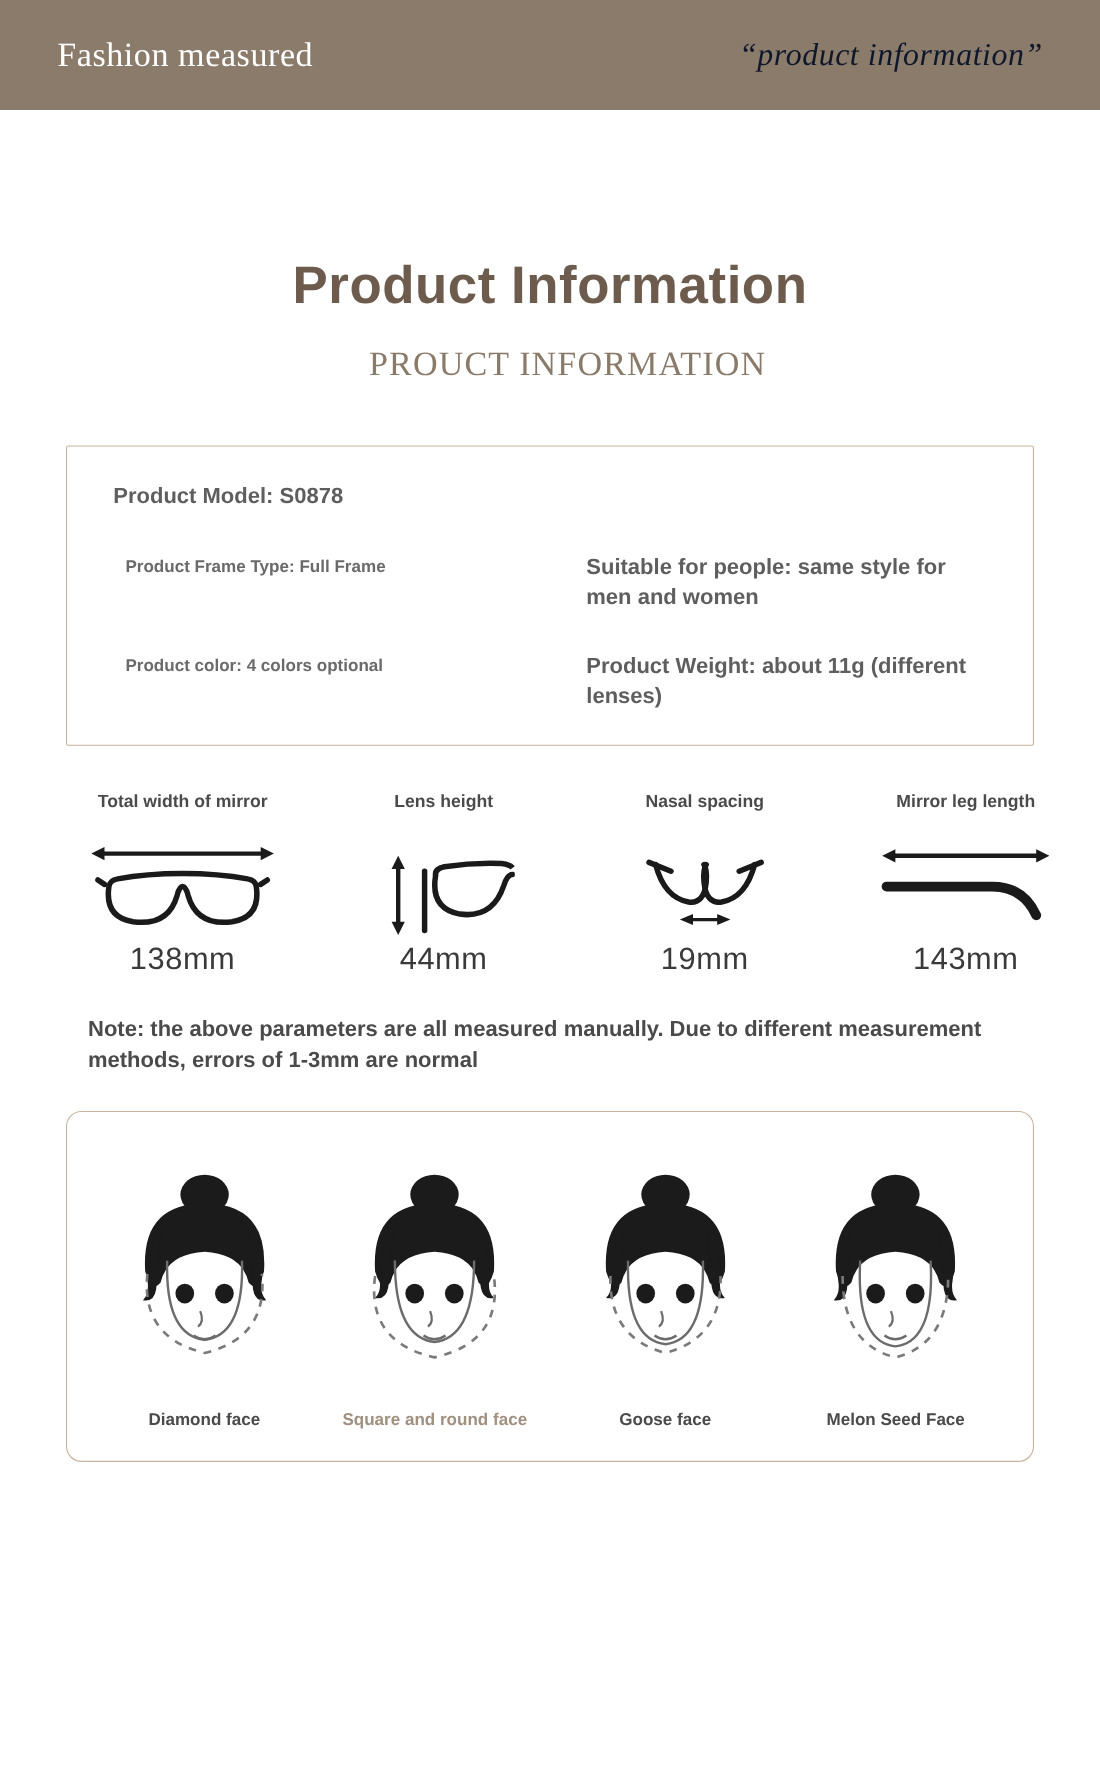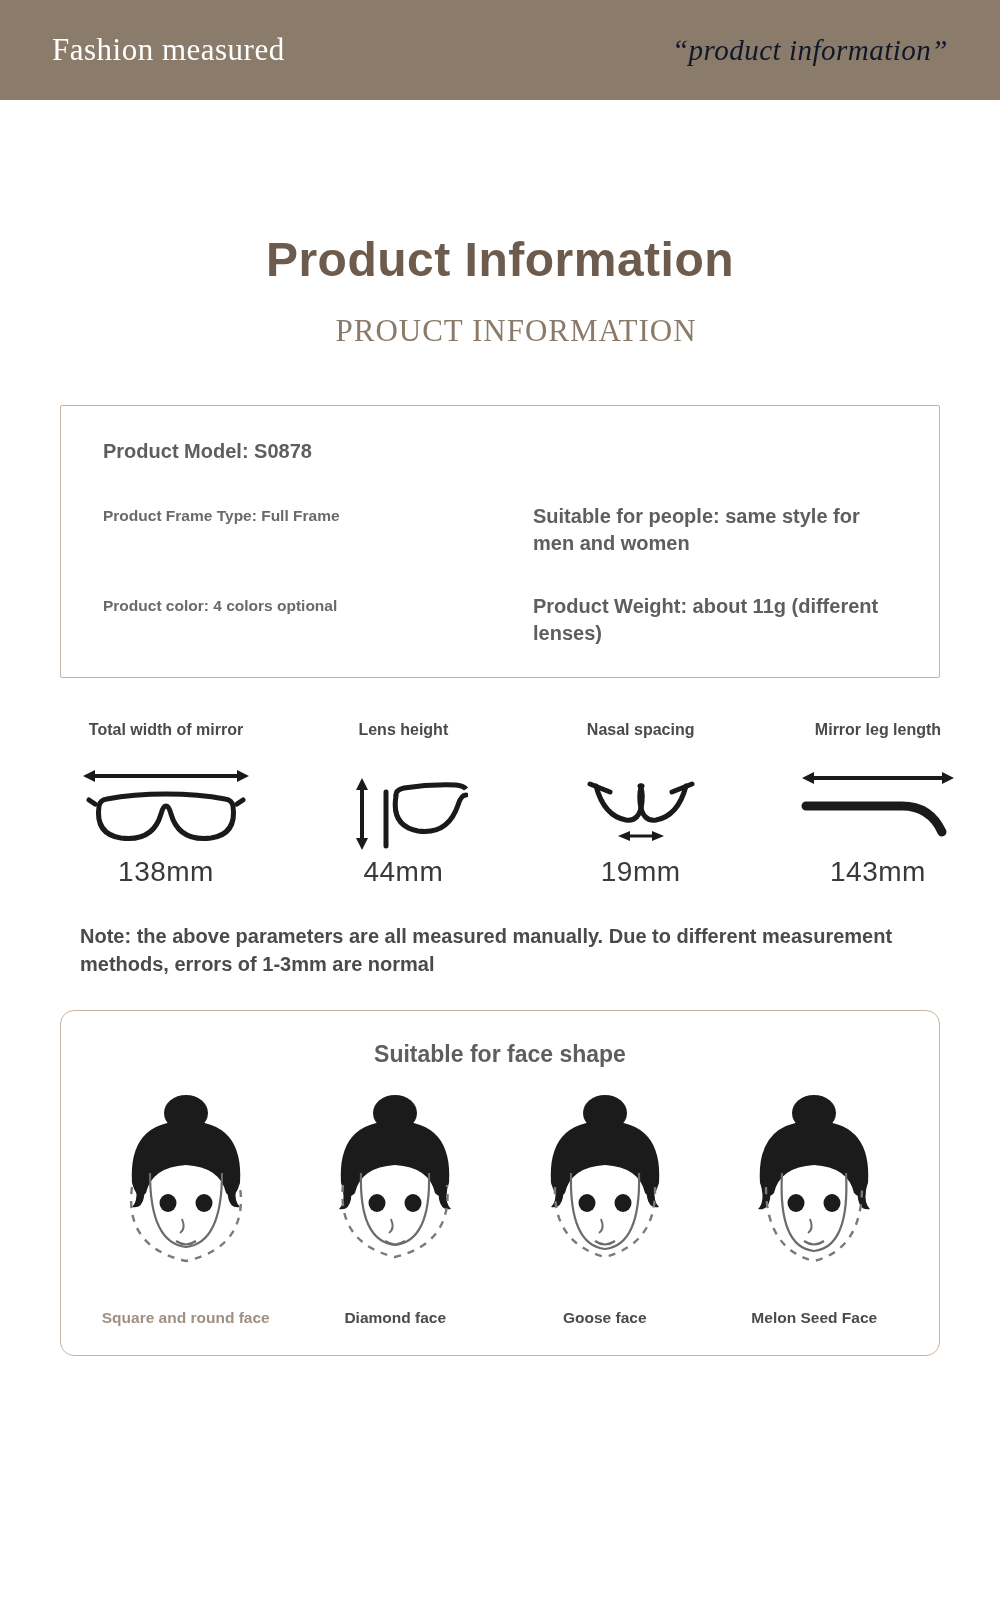--- a/index.html
+++ b/index.html
@@ -72,20 +72,21 @@
     display: grid;
     grid-template-columns: 430px 1fr;
     row-gap: 36px;
     align-items: start;
   }
   .info-small {
     font-size: 15.5px;
     font-weight: bold;
     color: #6a6a6a;
     padding-top: 4px;
+    margin-left: 11px;
   }
   .info-big {
     font-size: 20px;
     font-weight: bold;
     color: #5e5e5e;
     line-height: 1.35;
   }
 
   
   .measure-row {
@@ -248,22 +249,41 @@
       </svg>
     </div>
     <div class="measure-value">143mm</div>
   </div>
 
 </div>
 
 <div class="note">Note: the above parameters are all measured manually. Due to different measurement methods, errors of 1-3mm are normal</div>
 
 <div class="face-card">
-  <div class="face-title">Suitable for face shape</div>
   <div class="face-row">
+
+    <div class="face-col">
+      <div class="face-art">
+        <svg width="180" height="205" viewBox="0 0 180 205">
+          <g>
+            <ellipse cx="90" cy="22" rx="22" ry="18" fill="#1b1b1b"></ellipse>
+            <path d="M36,92 q-4,-62 54,-62 q58,0 54,62 q-6,20 -14,10 q-6,-26 -40,-28 q-34,2 -40,28 q-8,10 -14,-10 z" fill="#1b1b1b"></path>
+            <path d="M50,56 q-16,20 -12,44 q2,12 -4,18 q10,2 12,-10" fill="#1b1b1b"></path>
+            <path d="M130,56 q16,20 12,44 q-2,12 4,18 q-10,2 -12,-10" fill="#1b1b1b"></path>
+            <path d="M56,82 q-2,68 34,72 q36,-4 34,-72" fill="none" stroke="#6b6b6b" stroke-width="2.2"></path>
+            <ellipse cx="72" cy="112" rx="8.5" ry="9" fill="#1b1b1b"></ellipse>
+            <ellipse cx="108" cy="112" rx="8.5" ry="9" fill="#1b1b1b"></ellipse>
+            <path d="M86,128 q4,10 -2,14" fill="none" stroke="#6b6b6b" stroke-width="2"></path>
+            <path d="M80,150 q10,7 20,0" fill="none" stroke="#6b6b6b" stroke-width="2.2"></path>
+            <path d="M38,94 q-6,58 52,72 q58,-14 52,-72" fill="none" stroke="#7a7a7a" stroke-width="2.4" stroke-dasharray="7 7"></path>
+          </g>
+        </svg>
+      </div>
+      <div class="face-label">Diamond face</div>
+    </div>
 
     <div class="face-col">
       <div class="face-art">
         <svg width="180" height="205" viewBox="0 0 180 205">
           <g>
             <ellipse cx="90" cy="22" rx="22" ry="18" fill="#1b1b1b"></ellipse>
             <path d="M36,92 q-4,-62 54,-62 q58,0 54,62 q-6,20 -14,10 q-6,-26 -40,-28 q-34,2 -40,28 q-8,10 -14,-10 z" fill="#1b1b1b"></path>
             <path d="M52,58 q-14,18 -12,40 q2,12 -4,18 q10,2 12,-10" fill="#1b1b1b"></path>
             <path d="M128,58 q14,18 12,40 q-2,12 4,18 q-10,2 -12,-10" fill="#1b1b1b"></path>
             <path d="M54,82 q0,70 36,74 q36,-4 36,-74" fill="none" stroke="#6b6b6b" stroke-width="2.2"></path>
@@ -277,40 +297,20 @@
       </div>
       <div class="face-label muted">Square and round face</div>
     </div>
 
     <div class="face-col">
       <div class="face-art">
         <svg width="180" height="205" viewBox="0 0 180 205">
           <g>
             <ellipse cx="90" cy="22" rx="22" ry="18" fill="#1b1b1b"></ellipse>
             <path d="M36,92 q-4,-62 54,-62 q58,0 54,62 q-6,20 -14,10 q-6,-26 -40,-28 q-34,2 -40,28 q-8,10 -14,-10 z" fill="#1b1b1b"></path>
-            <path d="M50,56 q-16,20 -12,44 q2,12 -4,18 q10,2 12,-10" fill="#1b1b1b"></path>
-            <path d="M130,56 q16,20 12,44 q-2,12 4,18 q-10,2 -12,-10" fill="#1b1b1b"></path>
-            <path d="M56,82 q-2,68 34,72 q36,-4 34,-72" fill="none" stroke="#6b6b6b" stroke-width="2.2"></path>
-            <ellipse cx="72" cy="112" rx="8.5" ry="9" fill="#1b1b1b"></ellipse>
-            <ellipse cx="108" cy="112" rx="8.5" ry="9" fill="#1b1b1b"></ellipse>
-            <path d="M86,128 q4,10 -2,14" fill="none" stroke="#6b6b6b" stroke-width="2"></path>
-            <path d="M80,150 q10,7 20,0" fill="none" stroke="#6b6b6b" stroke-width="2.2"></path>
-            <path d="M38,94 q-6,58 52,72 q58,-14 52,-72" fill="none" stroke="#7a7a7a" stroke-width="2.4" stroke-dasharray="7 7"></path>
-          </g>
-        </svg>
-      </div>
-      <div class="face-label">Diamond face</div>
-    </div>
-
-    <div class="face-col">
-      <div class="face-art">
-        <svg width="180" height="205" viewBox="0 0 180 205">
-          <g>
-            <ellipse cx="90" cy="22" rx="22" ry="18" fill="#1b1b1b"></ellipse>
-            <path d="M36,92 q-4,-62 54,-62 q58,0 54,62 q-6,20 -14,10 q-6,-26 -40,-28 q-34,2 -40,28 q-8,10 -14,-10 z" fill="#1b1b1b"></path>
             <path d="M52,58 q-14,18 -12,40 q2,12 -4,18 q10,2 12,-10" fill="#1b1b1b"></path>
             <path d="M128,58 q14,18 12,40 q-2,12 4,18 q-10,2 -12,-10" fill="#1b1b1b"></path>
             <path d="M56,82 q-2,72 34,76 q36,-4 34,-76" fill="none" stroke="#6b6b6b" stroke-width="2.2"></path>
             <ellipse cx="72" cy="112" rx="8.5" ry="9" fill="#1b1b1b"></ellipse>
             <ellipse cx="108" cy="112" rx="8.5" ry="9" fill="#1b1b1b"></ellipse>
             <path d="M86,128 q4,10 -2,14" fill="none" stroke="#6b6b6b" stroke-width="2"></path>
             <path d="M80,150 q10,7 20,0" fill="none" stroke="#6b6b6b" stroke-width="2.2"></path>
             <path d="M40,96 q-2,56 50,70 q52,-14 50,-70" fill="none" stroke="#7a7a7a" stroke-width="2.4" stroke-dasharray="7 7"></path>
           </g>
         </svg>

